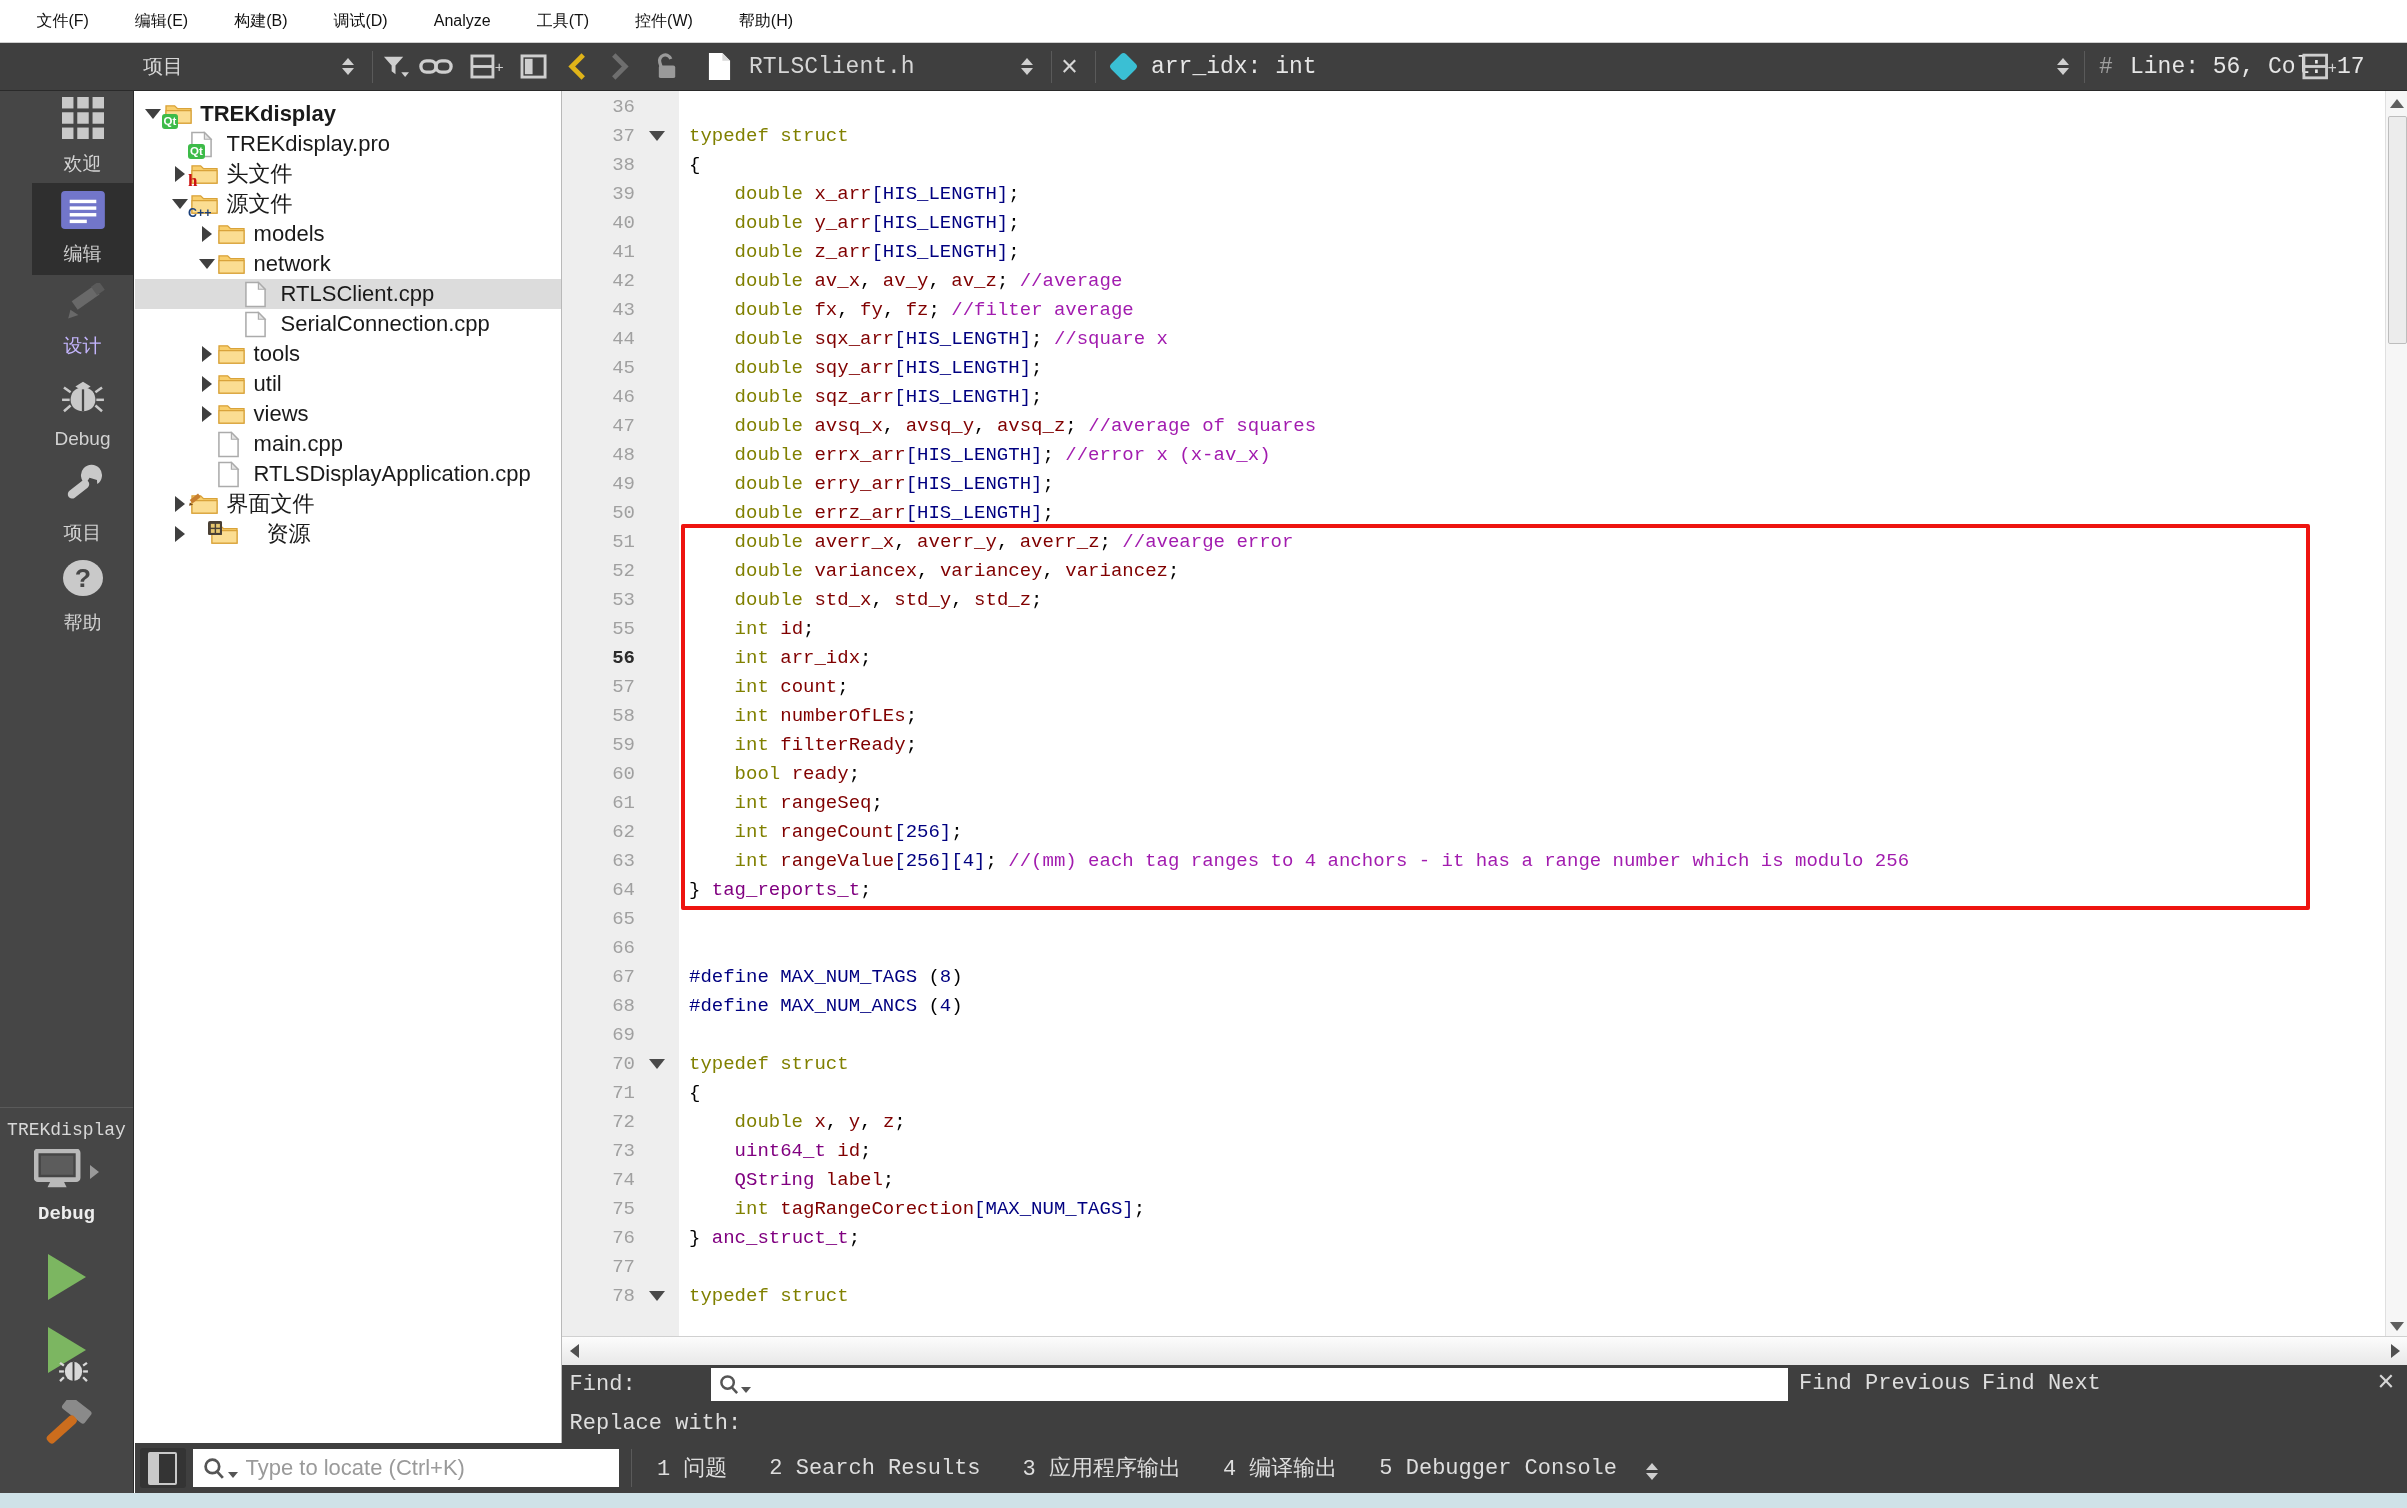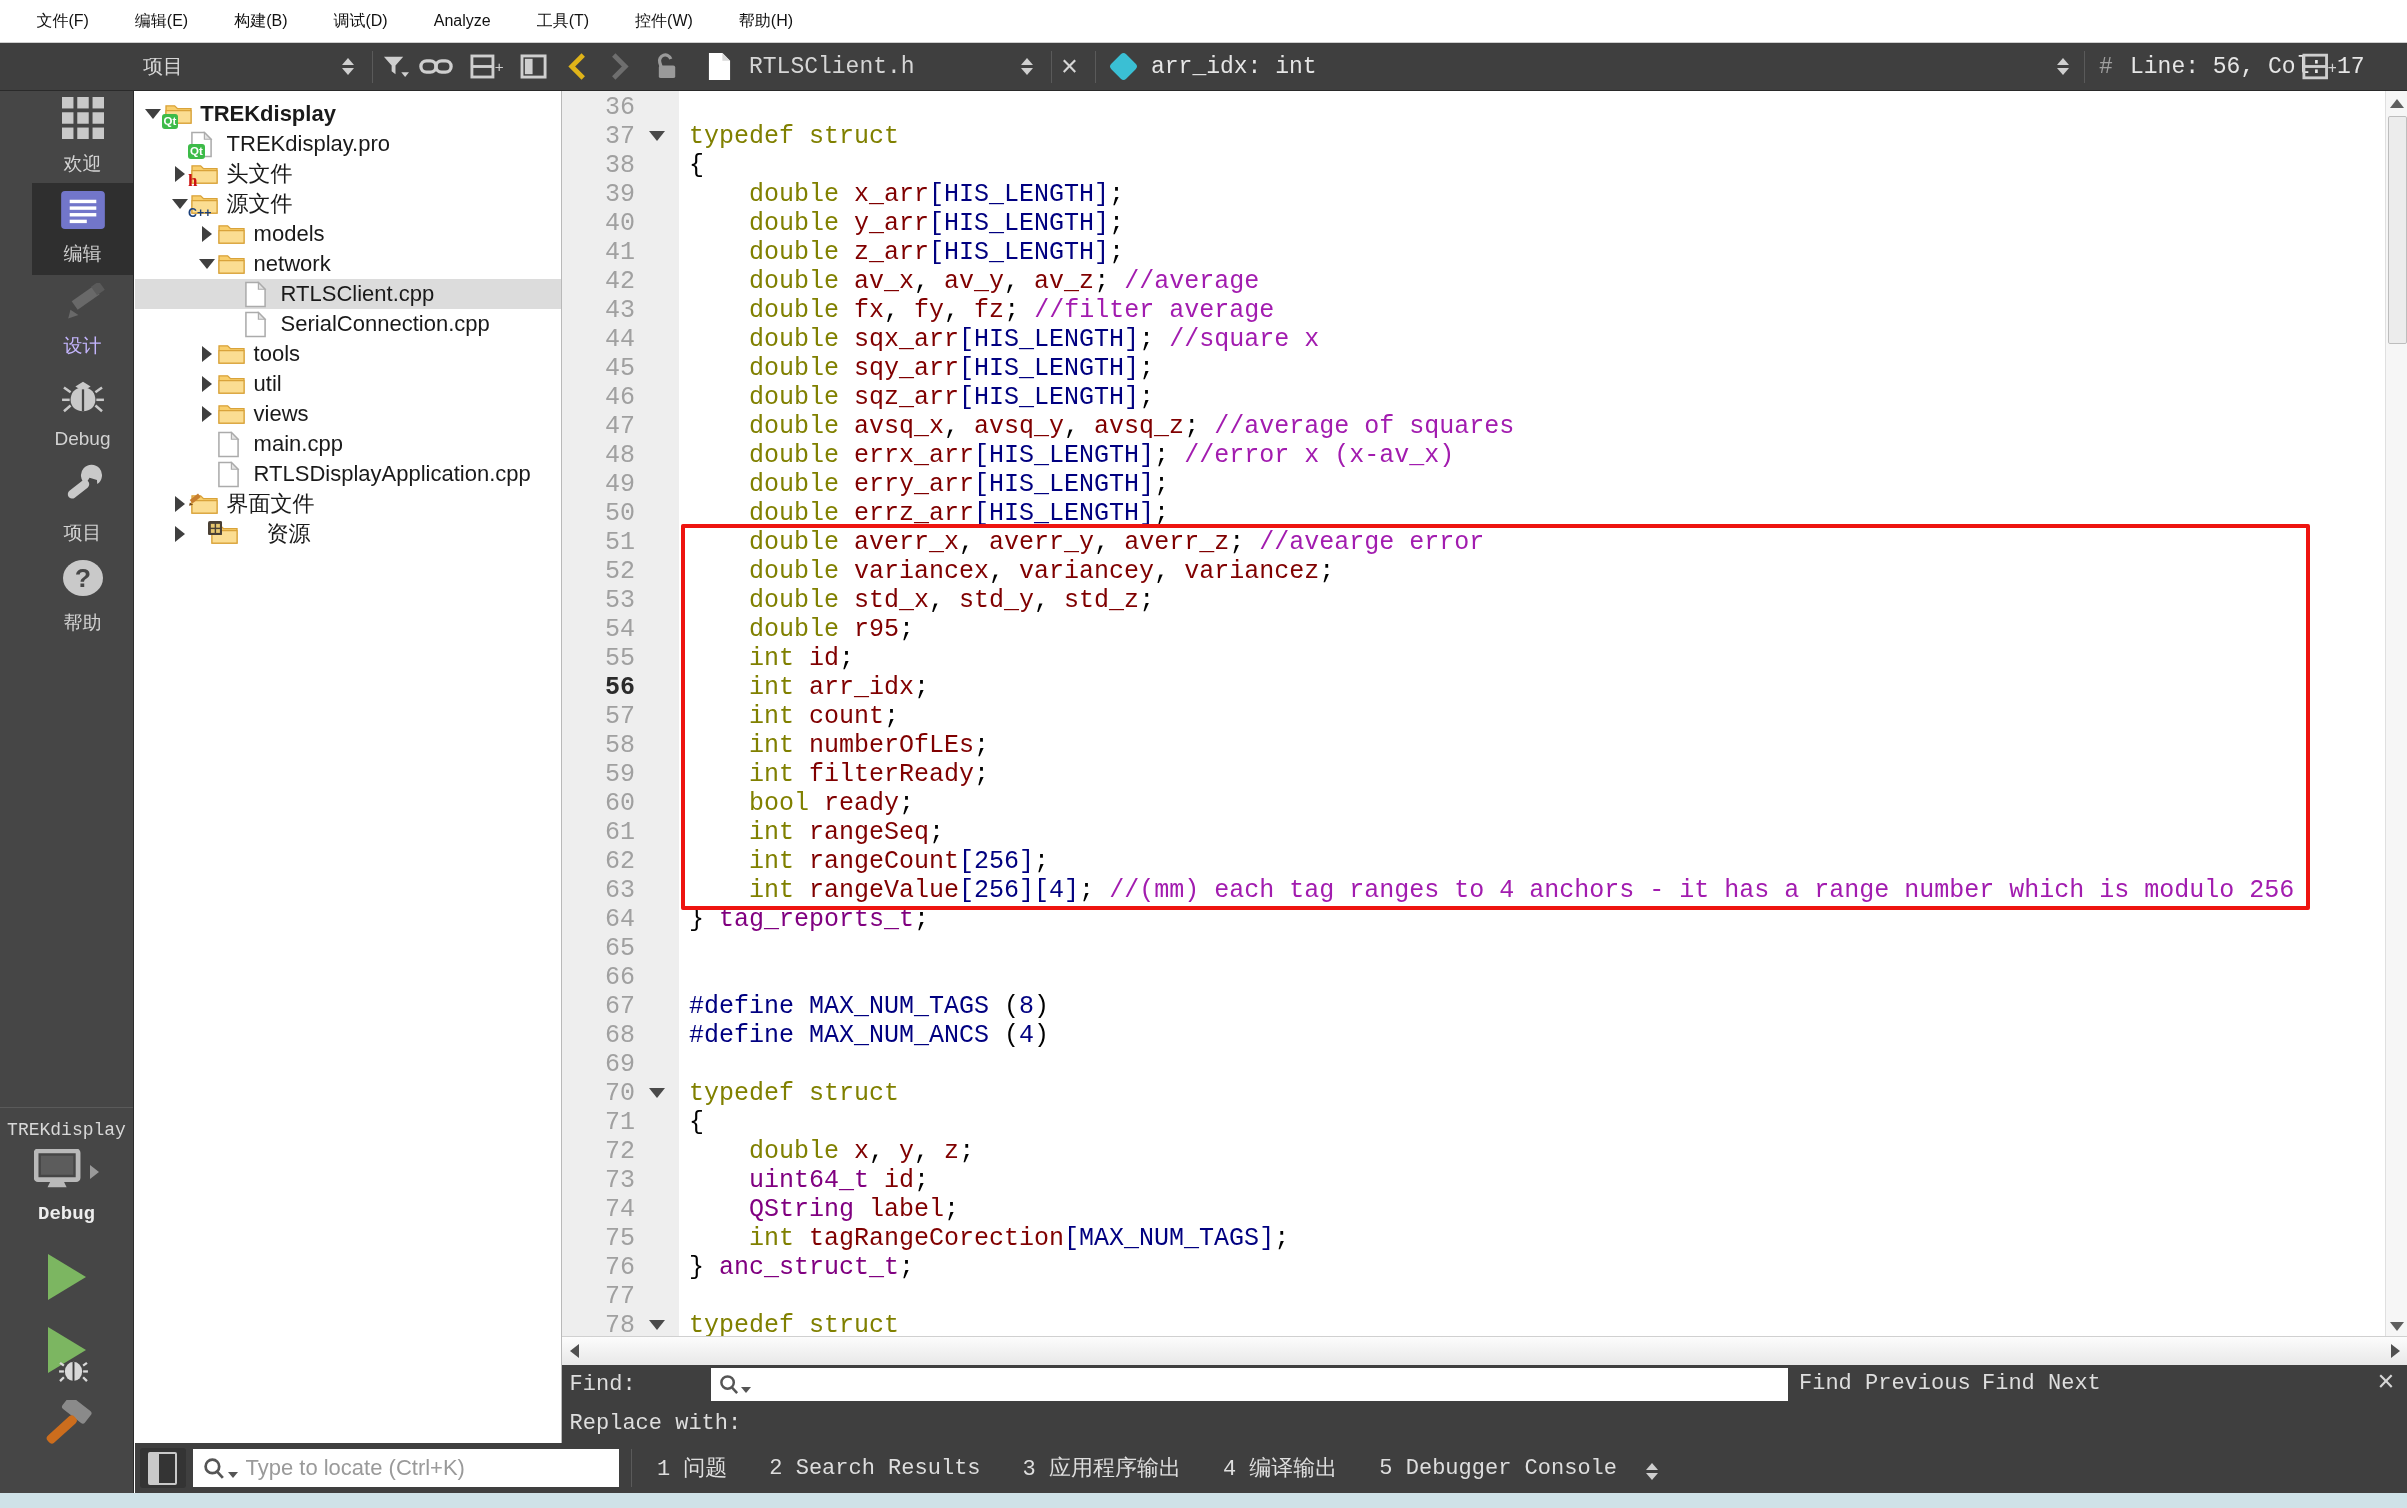--- a/index.html
+++ b/index.html
@@ -51,21 +51,21 @@
   .badge{position:absolute;left:-1.9px;bottom:-2.9px;font-weight:bold;border-radius:2.9px;line-height:1;}
   .badge.qt{background:#3dbb49;color:#fff;font-size:11.5px;padding:1.9px 1.9px;}
   .badge.h{color:#cc1111;font-size:17px;font-family:"Liberation Serif",serif;}
   .badge.cpp{color:#1a3f7a;font-size:12.4px;font-weight:bold;}
   .trow .label.bold{font-weight:bold;}
 
   
   .editor{position:absolute;left:562px;top:91px;width:1823px;height:1246px;background:#ffffff;overflow:hidden;}
   .gutterbg{position:absolute;left:0;top:0;width:117px;height:100%;background:#eeeeee;}
   .codelines{position:absolute;left:0;top:1.9px;width:100%;}
-  .line{height:29px;display:flex;align-items:center;font-size:25px;line-height:29px;white-space:pre;
+  .line{height:29px;display:flex;align-items:center;font-size:19px;line-height:29px;white-space:pre;
         font-family:"Liberation Mono","DejaVu Sans Mono",monospace;}
   .ln{width:73px;text-align:right;color:#a0a0a0;flex:none;}
   .ln.cur{color:#2b2b2b;font-weight:bold;}
   .foldc{width:44px;flex:none;display:flex;justify-content:center;align-items:center;}
   .foldtri{width:0;height:0;border-left:8.6px solid transparent;border-right:8.6px solid transparent;border-top:10.5px solid #4a4a4a;}
   .src{padding-left:10px;}
   .tok-k{color:#808000;} .tok-v{color:#800000;} .tok-m{color:#000080;}
   .tok-c{color:#a21caf;} .tok-t{color:#800080;} .tok-p{color:#000000;}
   .red-box{position:absolute;left:119px;top:433px;width:1621px;height:378px;border:4.8px solid #ee1410;border-radius:1.9px;pointer-events:none;}
 
@@ -525,21 +525,20 @@
         <div class="line"><span class="ln">44</span><span class="foldc"></span><span class="src"><span class="tok-p">    </span><span class="tok-k">double</span><span class="tok-p"> </span><span class="tok-v">sqx_arr</span><span class="tok-m">[HIS_LENGTH]</span><span class="tok-p">; </span><span class="tok-c">//square x</span></span></div>
         <div class="line"><span class="ln">45</span><span class="foldc"></span><span class="src"><span class="tok-p">    </span><span class="tok-k">double</span><span class="tok-p"> </span><span class="tok-v">sqy_arr</span><span class="tok-m">[HIS_LENGTH]</span><span class="tok-p">;</span></span></div>
         <div class="line"><span class="ln">46</span><span class="foldc"></span><span class="src"><span class="tok-p">    </span><span class="tok-k">double</span><span class="tok-p"> </span><span class="tok-v">sqz_arr</span><span class="tok-m">[HIS_LENGTH]</span><span class="tok-p">;</span></span></div>
         <div class="line"><span class="ln">47</span><span class="foldc"></span><span class="src"><span class="tok-p">    </span><span class="tok-k">double</span><span class="tok-p"> </span><span class="tok-v">avsq_x</span><span class="tok-p">, </span><span class="tok-v">avsq_y</span><span class="tok-p">, </span><span class="tok-v">avsq_z</span><span class="tok-p">; </span><span class="tok-c">//average of squares</span></span></div>
         <div class="line"><span class="ln">48</span><span class="foldc"></span><span class="src"><span class="tok-p">    </span><span class="tok-k">double</span><span class="tok-p"> </span><span class="tok-v">errx_arr</span><span class="tok-m">[HIS_LENGTH]</span><span class="tok-p">; </span><span class="tok-c">//error x (x-av_x)</span></span></div>
         <div class="line"><span class="ln">49</span><span class="foldc"></span><span class="src"><span class="tok-p">    </span><span class="tok-k">double</span><span class="tok-p"> </span><span class="tok-v">erry_arr</span><span class="tok-m">[HIS_LENGTH]</span><span class="tok-p">;</span></span></div>
         <div class="line"><span class="ln">50</span><span class="foldc"></span><span class="src"><span class="tok-p">    </span><span class="tok-k">double</span><span class="tok-p"> </span><span class="tok-v">errz_arr</span><span class="tok-m">[HIS_LENGTH]</span><span class="tok-p">;</span></span></div>
         <div class="line"><span class="ln">51</span><span class="foldc"></span><span class="src"><span class="tok-p">    </span><span class="tok-k">double</span><span class="tok-p"> </span><span class="tok-v">averr_x</span><span class="tok-p">, </span><span class="tok-v">averr_y</span><span class="tok-p">, </span><span class="tok-v">averr_z</span><span class="tok-p">; </span><span class="tok-c">//avearge error</span></span></div>
         <div class="line"><span class="ln">52</span><span class="foldc"></span><span class="src"><span class="tok-p">    </span><span class="tok-k">double</span><span class="tok-p"> </span><span class="tok-v">variancex</span><span class="tok-p">, </span><span class="tok-v">variancey</span><span class="tok-p">, </span><span class="tok-v">variancez</span><span class="tok-p">;</span></span></div>
         <div class="line"><span class="ln">53</span><span class="foldc"></span><span class="src"><span class="tok-p">    </span><span class="tok-k">double</span><span class="tok-p"> </span><span class="tok-v">std_x</span><span class="tok-p">, </span><span class="tok-v">std_y</span><span class="tok-p">, </span><span class="tok-v">std_z</span><span class="tok-p">;</span></span></div>
-        <div class="line"><span class="ln">54</span><span class="foldc"></span><span class="src"><span class="tok-p">    </span><span class="tok-k">double</span><span class="tok-p"> </span><span class="tok-v">r95</span><span class="tok-p">;</span></span></div>
         <div class="line"><span class="ln">55</span><span class="foldc"></span><span class="src"><span class="tok-p">    </span><span class="tok-k">int</span><span class="tok-p"> </span><span class="tok-v">id</span><span class="tok-p">;</span></span></div>
         <div class="line"><span class="ln cur">56</span><span class="foldc"></span><span class="src"><span class="tok-p">    </span><span class="tok-k">int</span><span class="tok-p"> </span><span class="tok-v">arr_idx</span><span class="tok-p">;</span></span></div>
         <div class="line"><span class="ln">57</span><span class="foldc"></span><span class="src"><span class="tok-p">    </span><span class="tok-k">int</span><span class="tok-p"> </span><span class="tok-v">count</span><span class="tok-p">;</span></span></div>
         <div class="line"><span class="ln">58</span><span class="foldc"></span><span class="src"><span class="tok-p">    </span><span class="tok-k">int</span><span class="tok-p"> </span><span class="tok-v">numberOfLEs</span><span class="tok-p">;</span></span></div>
         <div class="line"><span class="ln">59</span><span class="foldc"></span><span class="src"><span class="tok-p">    </span><span class="tok-k">int</span><span class="tok-p"> </span><span class="tok-v">filterReady</span><span class="tok-p">;</span></span></div>
         <div class="line"><span class="ln">60</span><span class="foldc"></span><span class="src"><span class="tok-p">    </span><span class="tok-k">bool</span><span class="tok-p"> </span><span class="tok-v">ready</span><span class="tok-p">;</span></span></div>
         <div class="line"><span class="ln">61</span><span class="foldc"></span><span class="src"><span class="tok-p">    </span><span class="tok-k">int</span><span class="tok-p"> </span><span class="tok-v">rangeSeq</span><span class="tok-p">;</span></span></div>
         <div class="line"><span class="ln">62</span><span class="foldc"></span><span class="src"><span class="tok-p">    </span><span class="tok-k">int</span><span class="tok-p"> </span><span class="tok-v">rangeCount</span><span class="tok-m">[256]</span><span class="tok-p">;</span></span></div>
         <div class="line"><span class="ln">63</span><span class="foldc"></span><span class="src"><span class="tok-p">    </span><span class="tok-k">int</span><span class="tok-p"> </span><span class="tok-v">rangeValue</span><span class="tok-m">[256][4]</span><span class="tok-p">; </span><span class="tok-c">//(mm) each tag ranges to 4 anchors - it has a range number which is modulo 256</span></span></div>
         <div class="line"><span class="ln">64</span><span class="foldc"></span><span class="src"><span class="tok-p">} </span><span class="tok-t">tag_reports_t</span><span class="tok-p">;</span></span></div>

